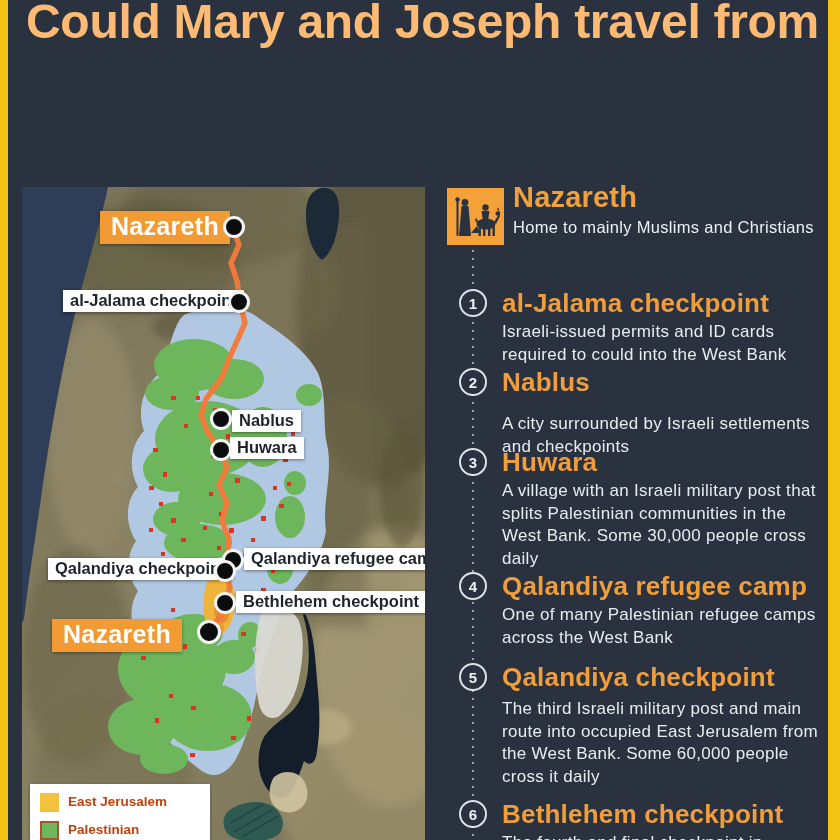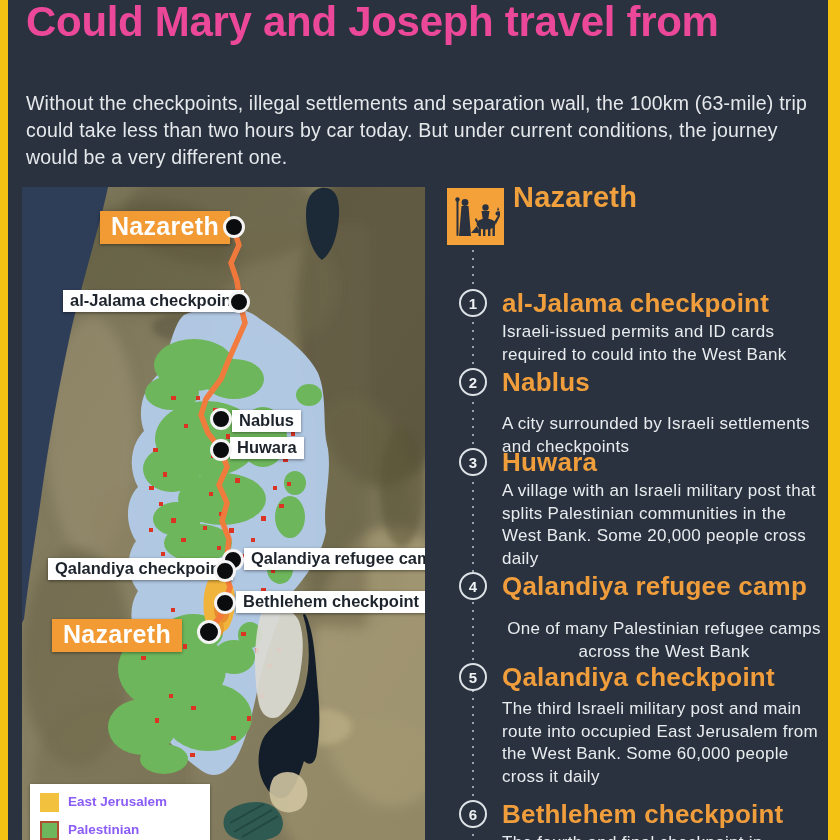--- a/index.html
+++ b/index.html
@@ -9,22 +9,22 @@
     background:#2a323f; overflow:hidden;
     font-family:"Liberation Sans", sans-serif;
   }
   .edge { position:absolute; top:0; height:840px; background:#f3c212; }
   .edge.left { left:0; width:8px; }
   .edge.right { right:0; width:12px; }
 
   
   .title {
     position:absolute; left:26px; top:0px;
-    font-size:42px; line-height:44px; font-weight:700;
-    color:#ec4899; letter-spacing:-0.3px;
+    font-size:48px; line-height:44px; font-weight:700;
+    color:#fdba74; letter-spacing:-0.3px;
   }
   .intro {
     position:absolute; left:26px; top:90px; width:802px;
     font-size:19.5px; line-height:27px; color:#e6e9ec; letter-spacing:0.2px;
   }
 
   
   .map { position:absolute; left:22px; top:187px; width:403px; height:653px; overflow:hidden; background:#7d7559; }
   .map svg { position:absolute; left:0; top:0; }
   .m-label {
@@ -45,21 +45,21 @@
   .legend {
     position:absolute; left:8px; top:597px; width:180px;
     background:#ffffff; padding:9px 10px 10px 10px;
     box-shadow:0 1px 3px rgba(0,0,0,.4);
   }
   .legend-row { display:flex; align-items:flex-start; margin-bottom:9px; }
   .legend-row:last-child { margin-bottom:0; }
   .swatch { width:19px; height:19px; margin-right:9px; flex:0 0 auto; }
   .swatch.yellow { background:#f2c13e; }
   .swatch.green { background:#6db65b; border:2px solid #ad5030; }
-  .legend-text { font-size:13.5px; line-height:15px; color:#8b5cf6; font-weight:700; padding-top:1px; }
+  .legend-text { font-size:13.5px; line-height:15px; color:#c2410c; font-weight:700; padding-top:1px; }
 
   
   .journey { position:absolute; left:447px; top:188px; width:378px; height:652px; }
   .dotline {
     position:absolute; left:25px; top:62px; width:2px; height:590px;
     background-image:repeating-linear-gradient(to bottom, #9aa4ae 0 2px, transparent 2px 8px);
   }
   .origin-icon {
     position:absolute; left:0; top:0; width:57px; height:57px;
     background:#f5a13a; display:flex; align-items:center; justify-content:center;
@@ -95,21 +95,20 @@
 </head>
 <body>
 
 <div class="page">
   <div class="edge left"></div>
   <div class="edge right"></div>
 
   <div class="title">
     <div>Could Mary and Joseph travel from</div>
   </div>
-  <div class="intro">Without the checkpoints, illegal settlements and separation wall, the 100km (63-mile) trip could take less than two hours by car today. But under current conditions, the journey would be a very different one.</div>
 
   <div class="map">
     <svg width="403" height="653" viewBox="0 0 403 653">
       <defs>
         <linearGradient id="terr" x1="0" y1="0" x2="1" y2="1">
           <stop offset="0" stop-color="#767055"></stop>
           <stop offset="0.5" stop-color="#8a8264"></stop>
           <stop offset="1" stop-color="#7b7356"></stop>
         </linearGradient>
         <filter id="soft" x="-40%" y="-40%" width="180%" height="180%">
@@ -311,43 +310,44 @@
           <path d="M43,27 L48,19 L49,21 L45,29 Z"></path>
           <ellipse cx="47.5" cy="18.5" rx="3" ry="2.2"></ellipse>
           <path d="M46,15.5 L47,12 L48.3,15.3 Z"></path>
           <path d="M26,28 C24,26 23.5,24 25,23 L27,26 Z"></path>
           <circle cx="34.5" cy="12.5" r="3.2"></circle>
           <path d="M30.5,16 L38.5,16 L37,26 L32,26 Z"></path>
         </g>
       </svg>
     </div>
     <div class="origin-name">Nazareth</div>
+    <div class="origin-desc">Home to mainly Muslims and Christians</div>
 
     <div class="stop" style="top:100px;">
       <div class="stop-circle" style="top:1px;">1</div>
       <div class="stop-title">al-Jalama checkpoint</div>
       <div class="stop-desc" style="top:33px;">Israeli-issued permits and ID cards required to could into the West Bank</div>
     </div>
 
     <div class="stop" style="top:179px;">
       <div class="stop-circle" style="top:1px;">2</div>
       <div class="stop-title">Nablus</div>
       <div class="stop-desc" style="top:46px;">A city surrounded by Israeli settlements and checkpoints</div>
     </div>
 
     <div class="stop" style="top:259px;">
       <div class="stop-circle" style="top:1px;">3</div>
       <div class="stop-title">Huwara</div>
-      <div class="stop-desc" style="top:33px;">A village with an Israeli military post that splits Palestinian communities in the West Bank. Some 20,000 people cross daily</div>
+      <div class="stop-desc" style="top:33px;">A village with an Israeli military post that splits Palestinian communities in the West Bank. Some 30,000 people cross daily</div>
     </div>
 
     <div class="stop" style="top:383px;">
       <div class="stop-circle" style="top:1px;">4</div>
       <div class="stop-title">Qalandiya refugee camp</div>
-      <div class="stop-desc" style="top:47px;text-align:center;">One of many Palestinian refugee camps across the West Bank</div>
+      <div class="stop-desc" style="top:33px;">One of many Palestinian refugee camps across the West Bank</div>
     </div>
 
     <div class="stop" style="top:474px;">
       <div class="stop-circle" style="top:1px;">5</div>
       <div class="stop-title">Qalandiya checkpoint</div>
       <div class="stop-desc" style="top:36px;">The third Israeli military post and main route into occupied East Jerusalem from the West Bank. Some 60,000 people cross it daily</div>
     </div>
 
     <div class="stop" style="top:611px;">
       <div class="stop-circle" style="top:1px;">6</div>

